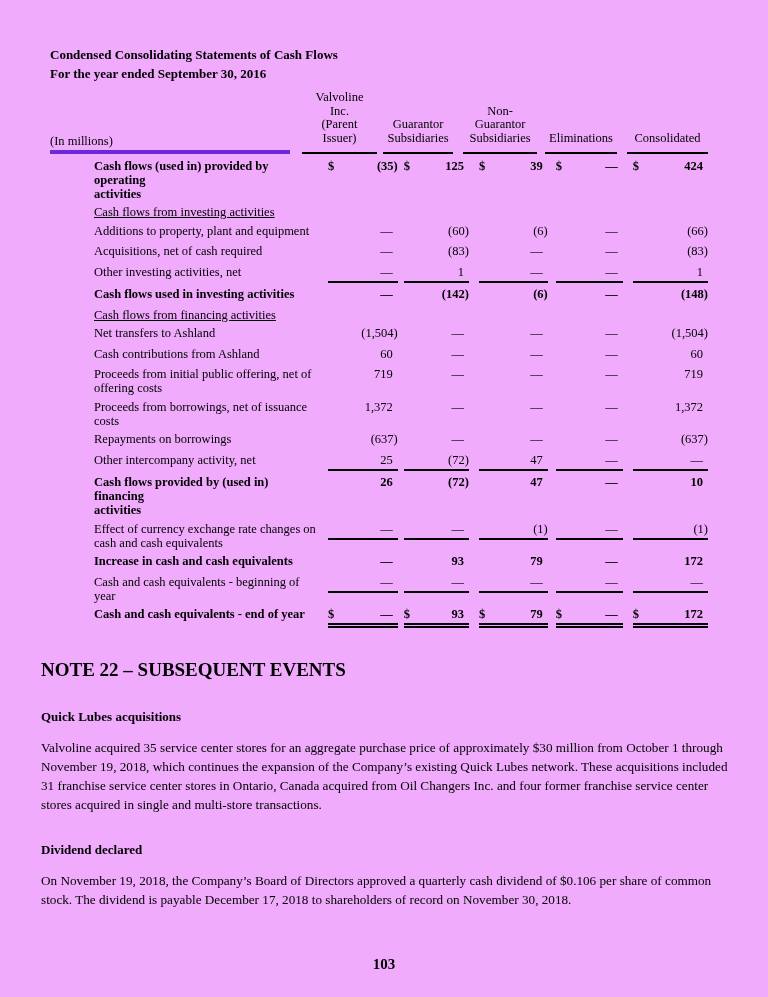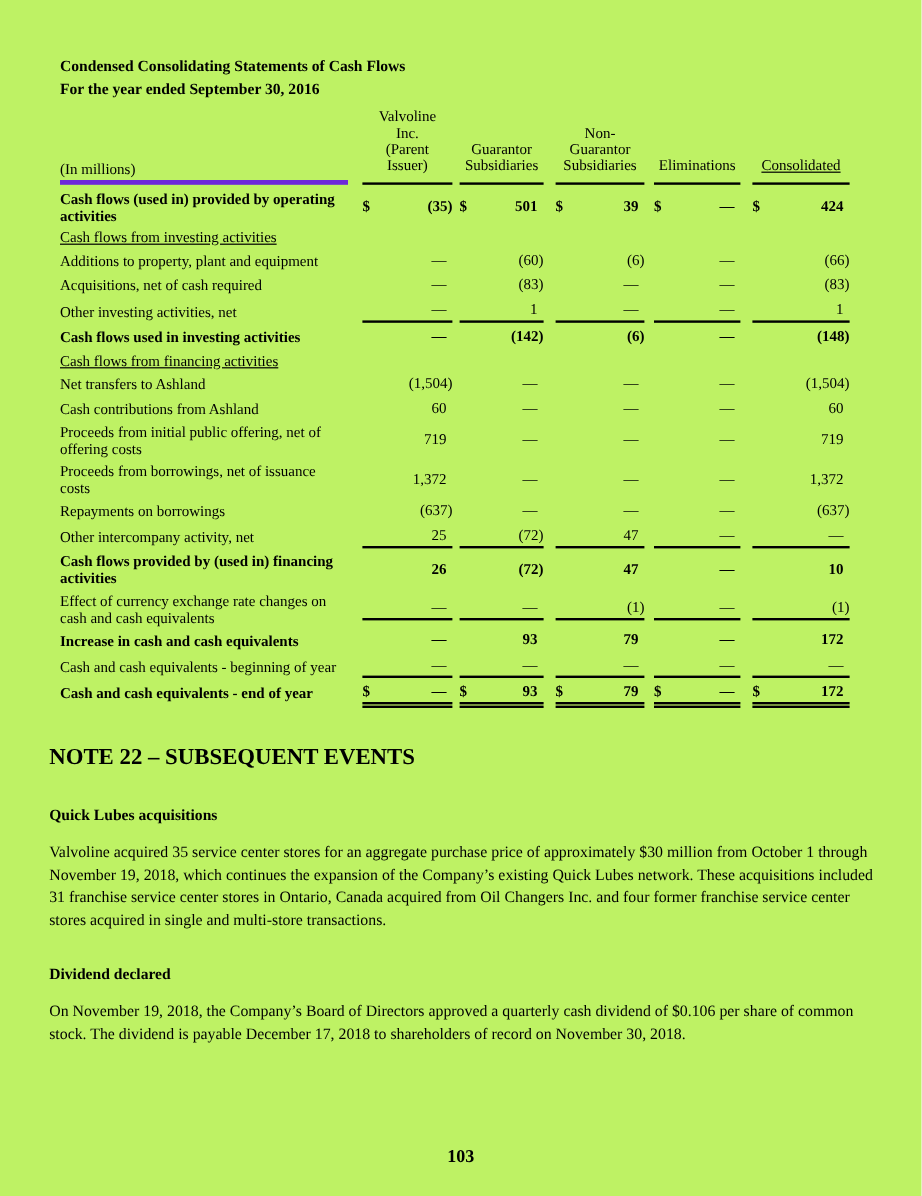--- a/index.html
+++ b/index.html
@@ -1,40 +1,41 @@
 <!DOCTYPE html>
 <html><head>
 <meta charset="utf-8">
 <style>
   * { margin: 0; padding: 0; box-sizing: border-box; }
   html, body { background: #ffffff; }
   .page {
     position: relative;
     width: 768px;
     height: 997px;
-    background: #bef264;
+    background: #f0abfc;
     color: #000000;
     font-family: "Liberation Serif", "DejaVu Serif", serif;
     overflow: hidden;
   }
   .doc-titles { margin: 45px 0 0 50px; }
   .doc-title {
     font-weight: bold;
     font-size: 13px;
     line-height: 19px;
   }
   
   .cf-table {
     margin: 8px 0 0 50px;
     width: 658px;
     font-size: 12.5px;
   }
   .cf-row {
     display: flex;
-    align-items: center;
+    align-items: flex-start;
+    margin-left: 44px;
   }
   .cf-row.body-row { padding-top: 4.5px; }
   .cf-row.bold { font-weight: bold; }
   .label-cell {
     width: 240px;
     line-height: 14px;
     white-space: pre-line;
   }
   .label-cell.section { text-decoration: underline; }
   .num-cell {
@@ -71,21 +72,21 @@
     text-align: center;
     line-height: 13.5px;
     white-space: pre-line;
     border-bottom: 2px solid #000;
     padding-bottom: 7px;
   }
   .cf-header .h-col:nth-child(2) { width: 75px; margin-left: 12px; }
   .cf-header .h-col:nth-child(3) { width: 70px; margin-left: 6px; }
   .cf-header .h-col:nth-child(4) { width: 74px; margin-left: 10px; }
   .cf-header .h-col:nth-child(5) { width: 72px; margin-left: 8px; }
-  .cf-header .h-col:nth-child(6) { width: 81px; margin-left: 10px; text-decoration: underline; }
+  .cf-header .h-col:nth-child(6) { width: 81px; margin-left: 10px; }
   
   .note-heading {
     margin: 34px 0 0 41px;
     font-weight: bold;
     font-size: 19px;
   }
   .sub-heading {
     margin: 28px 0 0 41px;
     font-weight: bold;
     font-size: 13px;
@@ -133,21 +134,21 @@
       </div>
       <div class="cf-row body-row bold">
         <div class="label-cell">Cash flows (used in) provided by operating
 activities</div>
         <div class="num-cell has-dollar">
           <div class="dollar">$</div>
           <div class="val paren">(35)</div>
         </div>
         <div class="num-cell has-dollar">
           <div class="dollar">$</div>
-          <div class="val">501</div>
+          <div class="val">125</div>
         </div>
         <div class="num-cell has-dollar">
           <div class="dollar">$</div>
           <div class="val">39</div>
         </div>
         <div class="num-cell has-dollar">
           <div class="dollar">$</div>
           <div class="val">—</div>
         </div>
         <div class="num-cell has-dollar">

